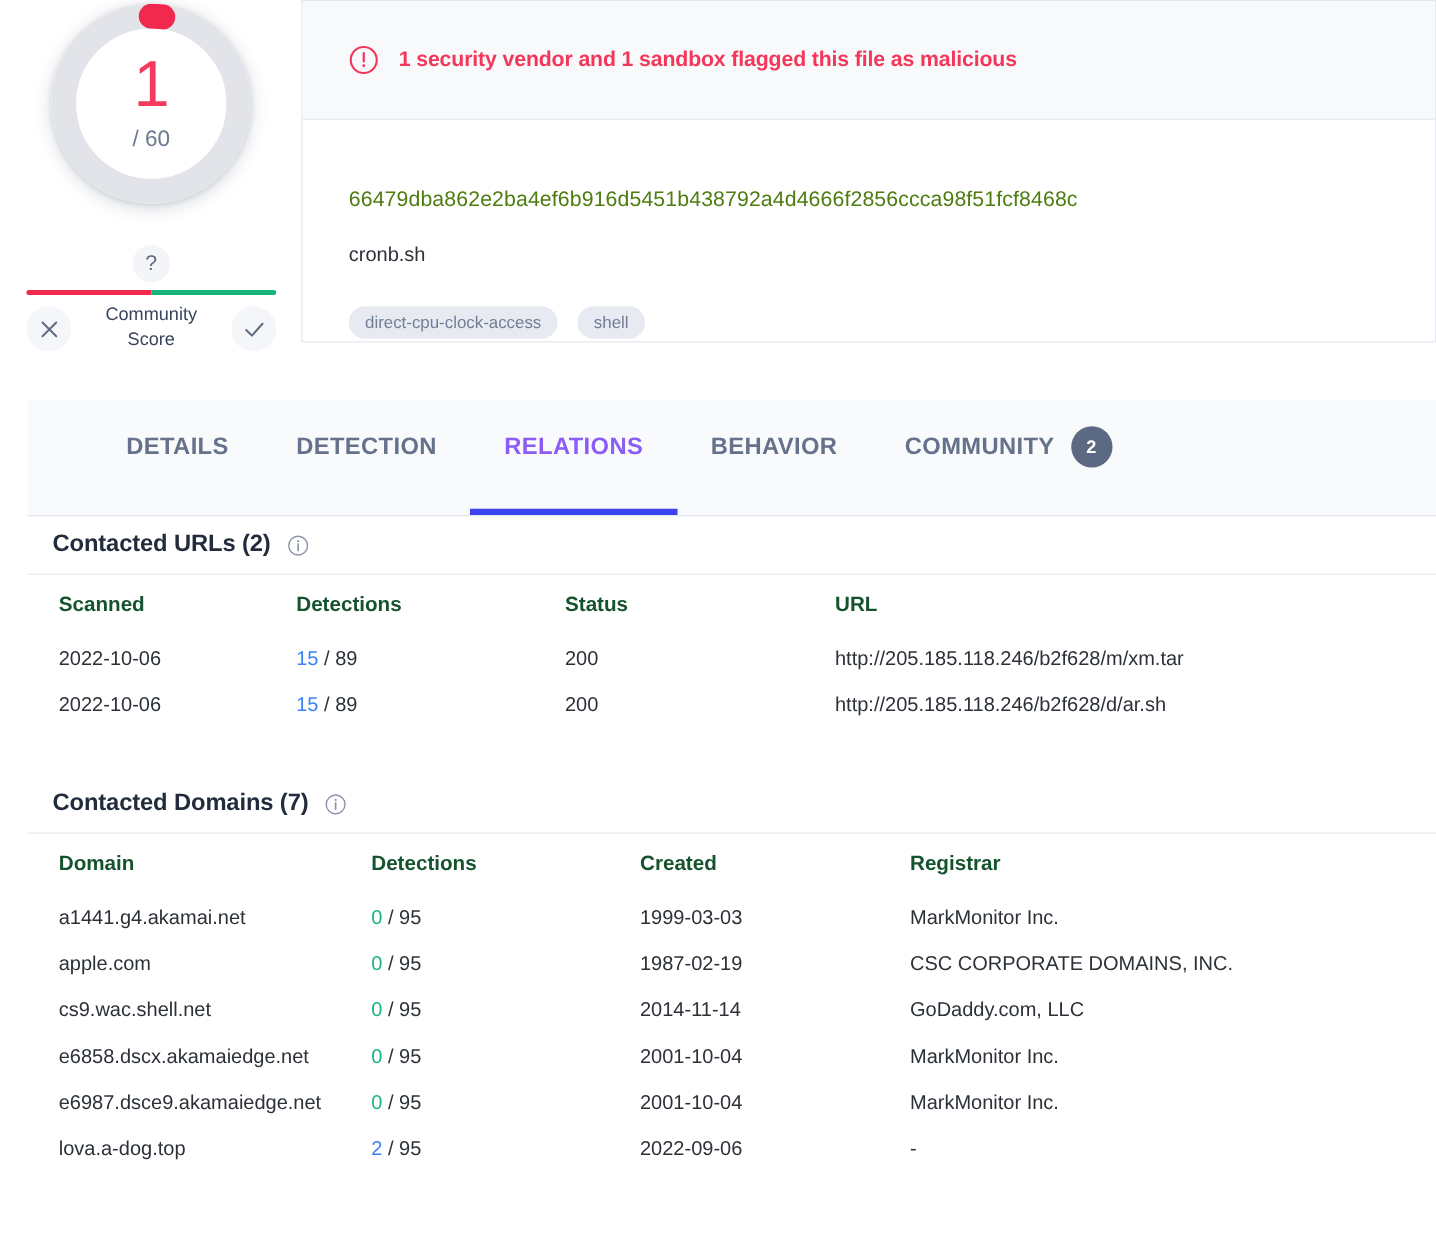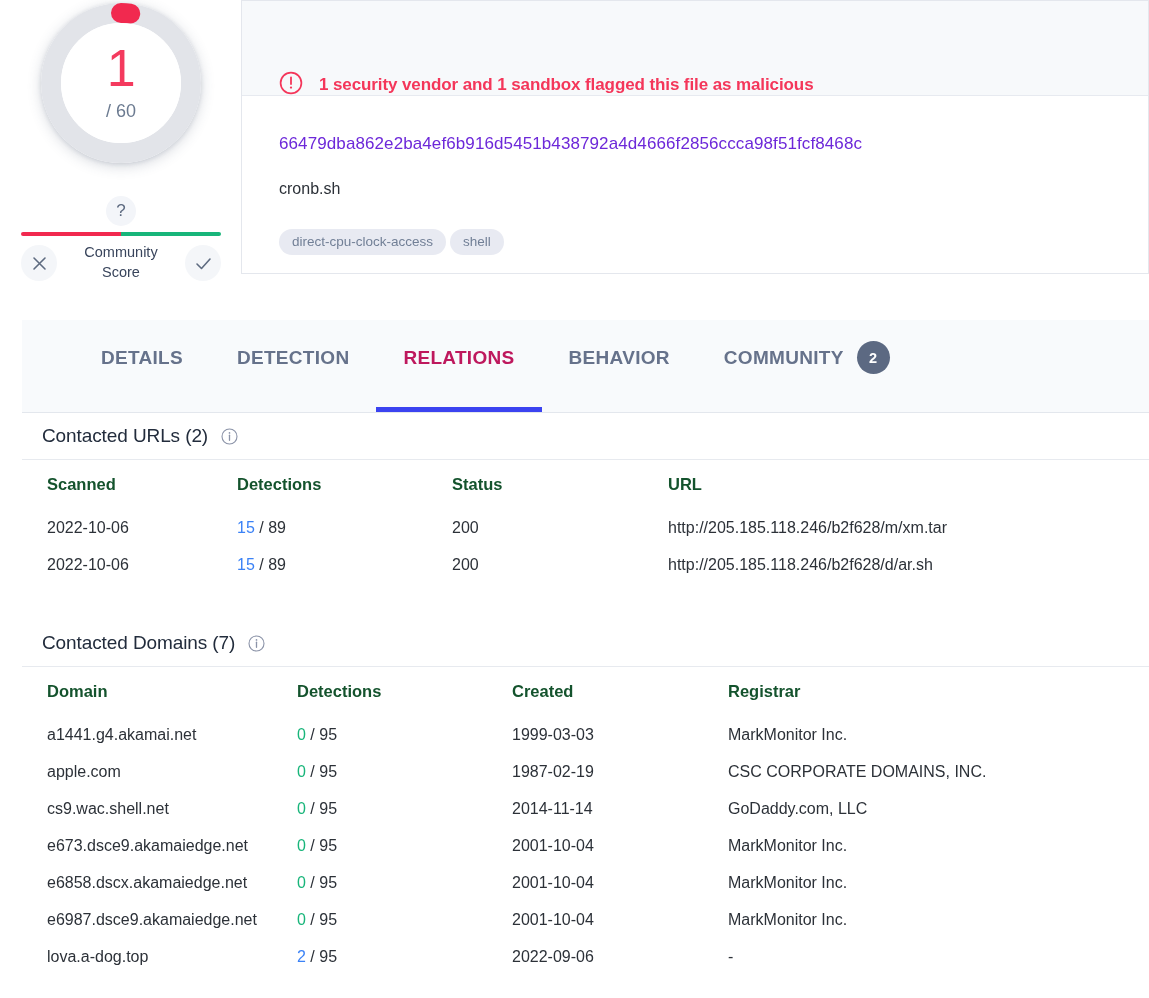--- a/index.html
+++ b/index.html
@@ -79,35 +79,35 @@
 
   
   .info-card {
     position: absolute; left: 241px; top: 0; right: 0; height: 274px;
     border: 1px solid #e4e7ed; border-top: 1px solid #e4e7ed;
     background: #fff;
   }
   .alert-banner {
     height: 95px; background: #f7f9fb;
     border-bottom: 1px solid #e7eaf0;
-    display: flex; align-items: flex-end; padding-left: 37px;
+    display: flex; align-items: center; padding-left: 37px;
   }
   .alert-icon {
     width: 24px; height: 24px; flex: 0 0 auto; margin-right: 16px;
     display:flex; align-items:center; justify-content:center;
   }
   .alert-text {
     font-size: 17px; font-weight: bold; color: #f4365a; letter-spacing: -0.1px;
   }
   .file-body { padding: 38px 0 0 37px; }
   .file-hash {
-    font-size: 17px; color: #6d28d9; letter-spacing: 0.1px; margin-bottom: 26px;
+    font-size: 17px; color: #4d7c0f; letter-spacing: 0.1px; margin-bottom: 26px; margin-top: 16px;
   }
   .file-name { font-size: 16px; color: #2c3138; margin-bottom: 31px; }
-  .tag-row { display: flex; gap: 4px; }
+  .tag-row { display: flex; gap: 16px; }
   .tag {
     background: #e8eaf2; color: #717f96;
     border-radius: 13px; padding: 5px 13px 6px; font-size: 13.5px;
   }
 
   
   .tabs-wrap {
     position: absolute; left: 22px; top: 320px; right: 0; height: 93px;
     background: #f8fafc;
     border-bottom: 1px solid #e3e7ed;
@@ -117,41 +117,41 @@
     padding-left: 52px;
   }
   .tab {
     position: relative; height: 100%;
     display: flex; align-items: center;
     padding: 0 27px;
     font-size: 19px; font-weight: bold; letter-spacing: 0.3px;
     color: #66728b;
     padding-bottom: 17px;
   }
-  .tab.active { color: #be185d; justify-content: center; }
+  .tab.active { color: #8b5cf6; justify-content: center; }
   .tab.active::after {
     content: ""; position: absolute; left: 0; right: 0; bottom: 0;
     height: 5px; background: #3b43f0;
   }
   .tab-badge {
     display: inline-flex; align-items: center; justify-content: center;
     width: 33px; height: 33px; border-radius: 50%;
     background: #5c6982; color: #fff;
     font-size: 14.5px; font-weight: bold; margin-left: 13px;
   }
 
   
   .section { position: absolute; left: 22px; right: 0; }
   .section-title-row {
     display: flex; align-items: center; height: 47px;
     padding-left: 20px;
     border-bottom: 1px solid #e7eaef;
   }
   .section-title {
-    font-size: 19px; font-weight: normal; color: #222c3c; letter-spacing: -0.1px;
+    font-size: 19px; font-weight: bold; color: #222c3c; letter-spacing: -0.1px;
   }
   .info-i {
     margin-left: 13px; width: 17px; height: 17px; flex: 0 0 auto;
     display: flex; align-items: center; justify-content: center;
   }
   table.vt { width: 100%; border-collapse: collapse; table-layout: fixed; }
   table.vt th {
     text-align: left; font-size: 16.5px; font-weight: bold; color: #14532d;
     padding: 0; height: 49px; vertical-align: middle;
   }
@@ -351,29 +351,20 @@
         <tr>
           <td style="padding-left:25px">cs9.wac.shell.net</td>
           <td>
             <span class="det-good">0</span>
             <span class="det-sep">/ 95</span>
           </td>
           <td>2014-11-14</td>
           <td>GoDaddy.com, LLC</td>
         </tr>
         <tr>
-          <td style="padding-left:25px">e673.dsce9.akamaiedge.net</td>
-          <td>
-            <span class="det-good">0</span>
-            <span class="det-sep">/ 95</span>
-          </td>
-          <td>2001-10-04</td>
-          <td>MarkMonitor Inc.</td>
-        </tr>
-        <tr>
           <td style="padding-left:25px">e6858.dscx.akamaiedge.net</td>
           <td>
             <span class="det-good">0</span>
             <span class="det-sep">/ 95</span>
           </td>
           <td>2001-10-04</td>
           <td>MarkMonitor Inc.</td>
         </tr>
         <tr>
           <td style="padding-left:25px">e6987.dsce9.akamaiedge.net</td>

